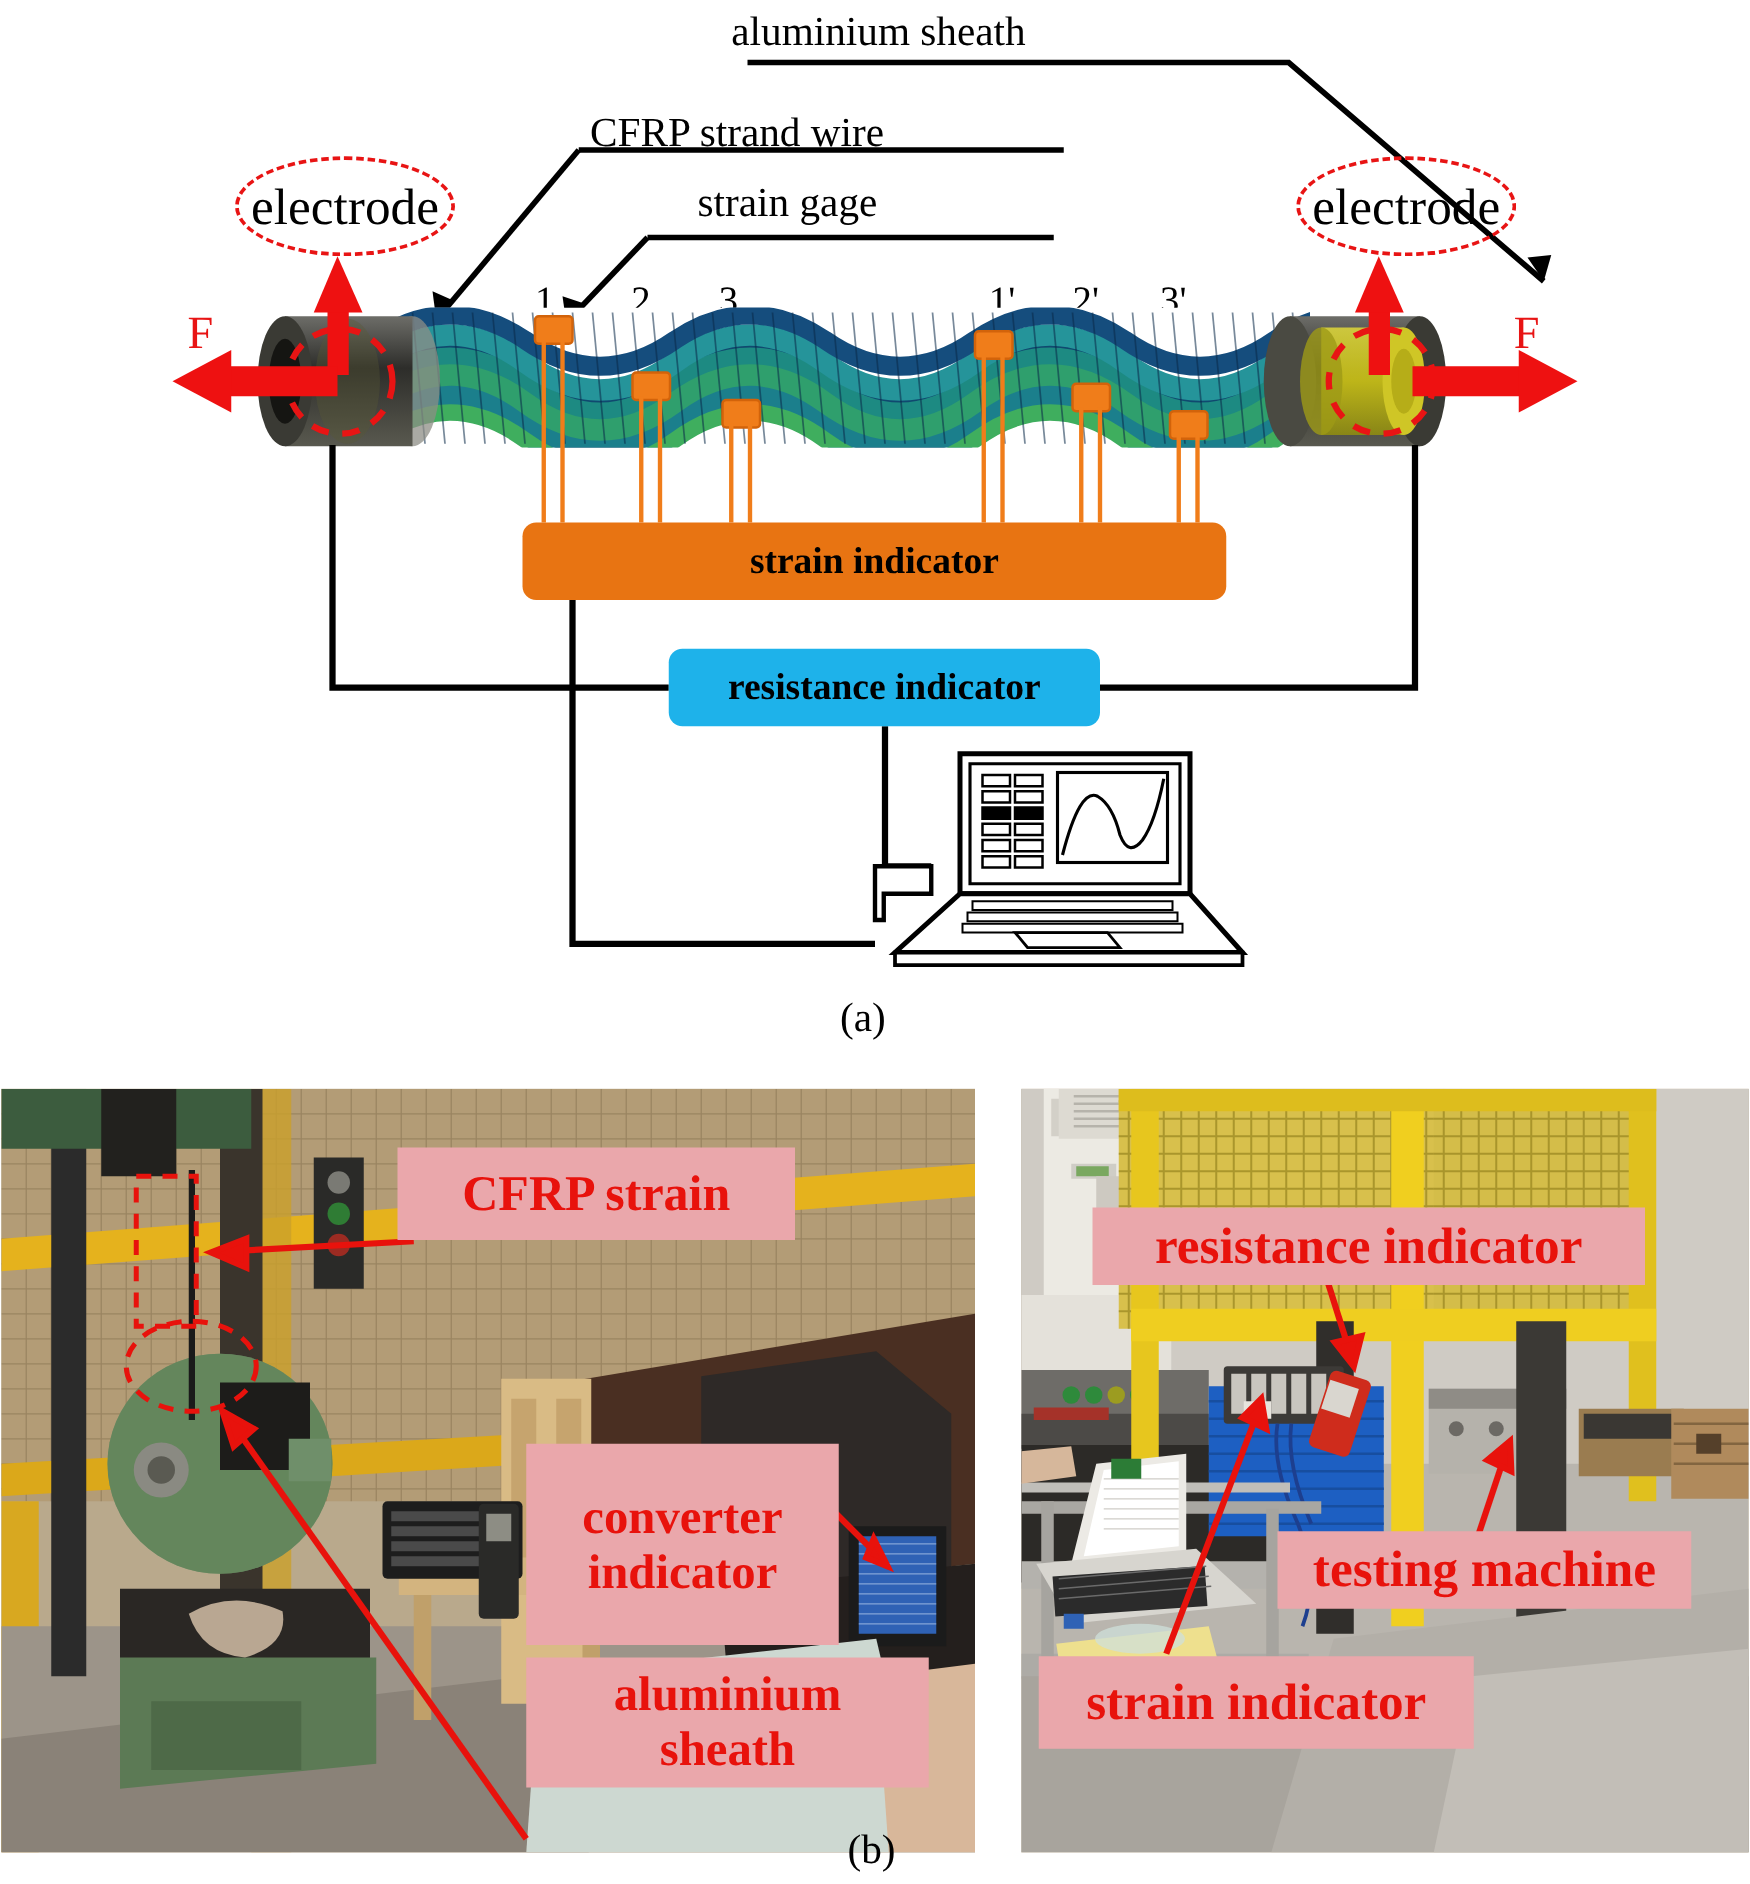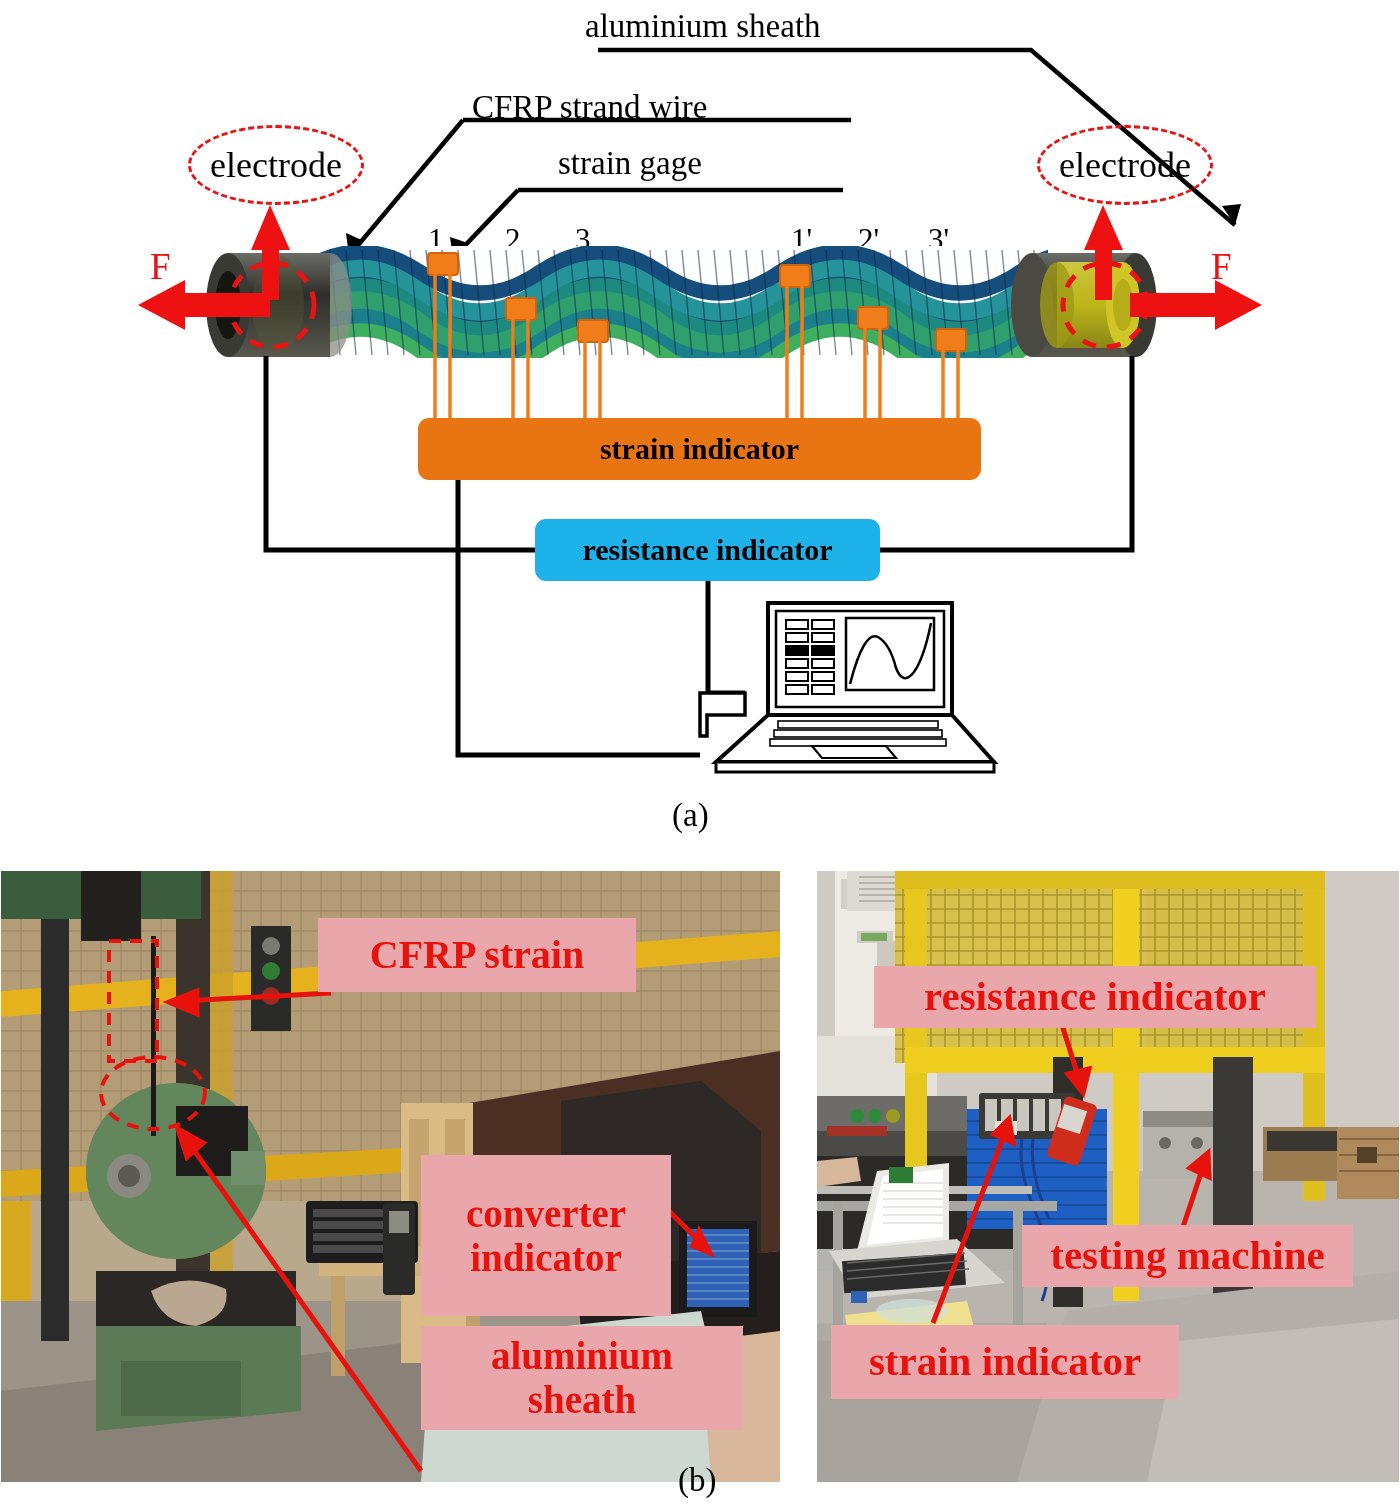--- a/index.html
+++ b/index.html
@@ -13,21 +13,21 @@
   .lbl{position:absolute;font-family:"Liberation Serif",serif;color:#000;white-space:nowrap;}
 
   .lbl-aluminium{left:585px;top:8px;font-size:33px;}
   .lbl-cfrp{left:472px;top:77px;font-size:33px;margin-top:12px;}
   .lbl-strain-gage{left:558px;top:145px;font-size:33px;}
 
   .gagenum{position:absolute;font-size:31px;font-family:"Liberation Serif",serif;color:#000;}
 
   .el-bubble{position:absolute;width:170px;height:74px;border:3.5px dashed #e81414;
              border-radius:50%;display:flex;align-items:center;justify-content:center;
-             font-size:36px;color:#000;background:transparent;}
+             font-size:41px;color:#000;background:transparent;}
   .el-left{left:188px;top:125px;}
   .el-right{left:1037px;top:125px;}
 
   .fchar{position:absolute;font-size:37px;color:#e81414;font-family:"Liberation Serif",serif;}
 
   .box-strain{position:absolute;left:418px;top:418px;width:563px;height:62px;
               background:#e87412;border-radius:11px;display:flex;align-items:center;
               justify-content:center;font-weight:bold;font-size:30px;color:#000;
               font-family:"Liberation Serif",serif;}
   .box-resist{position:absolute;left:535px;top:519px;width:345px;height:62px;

